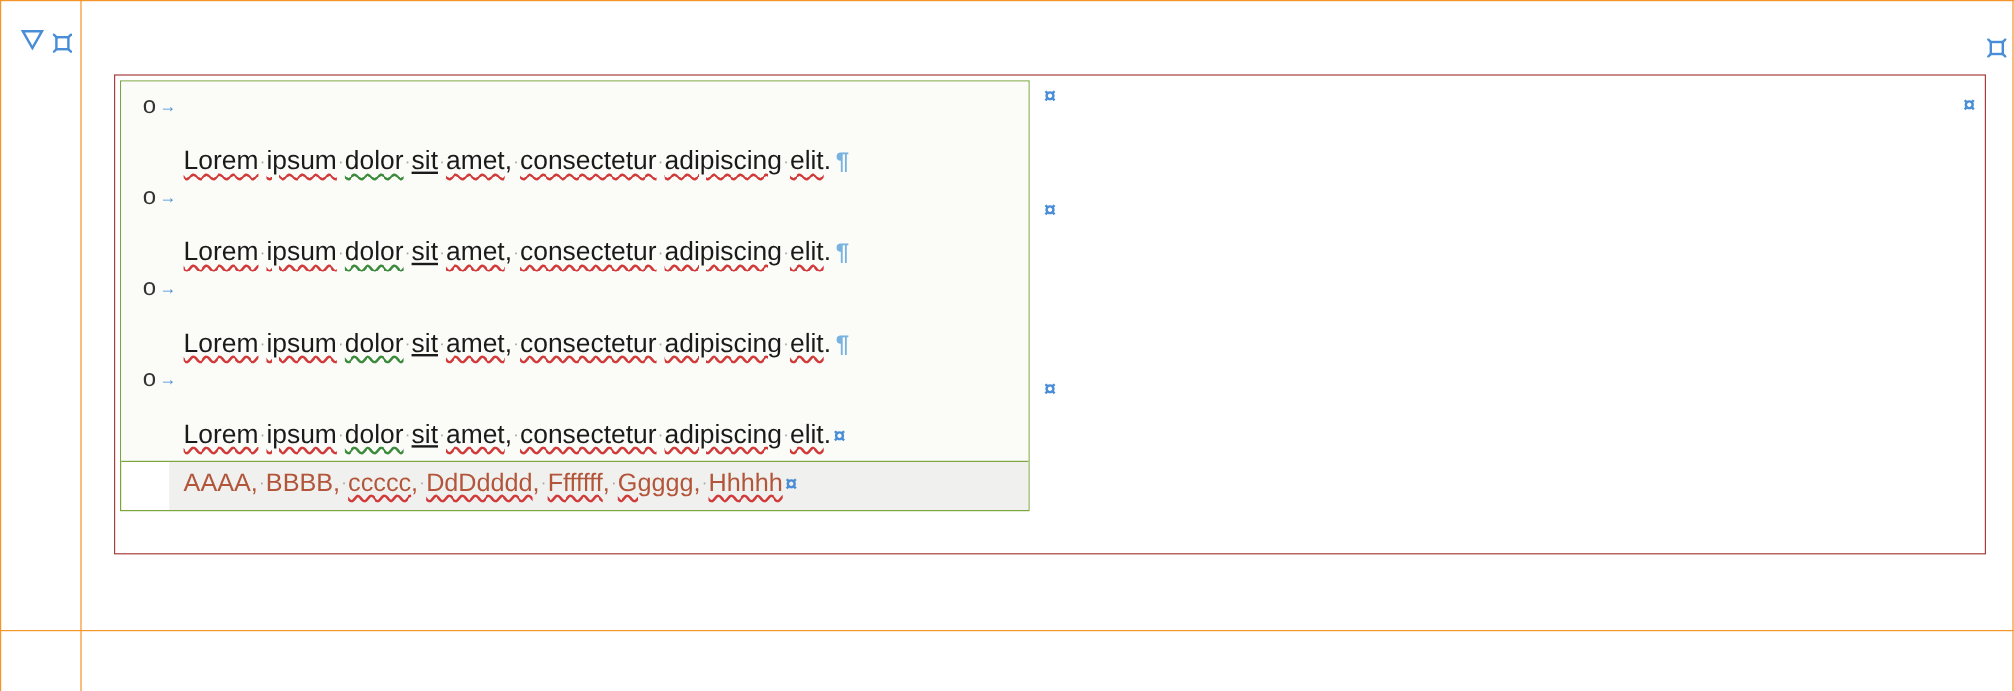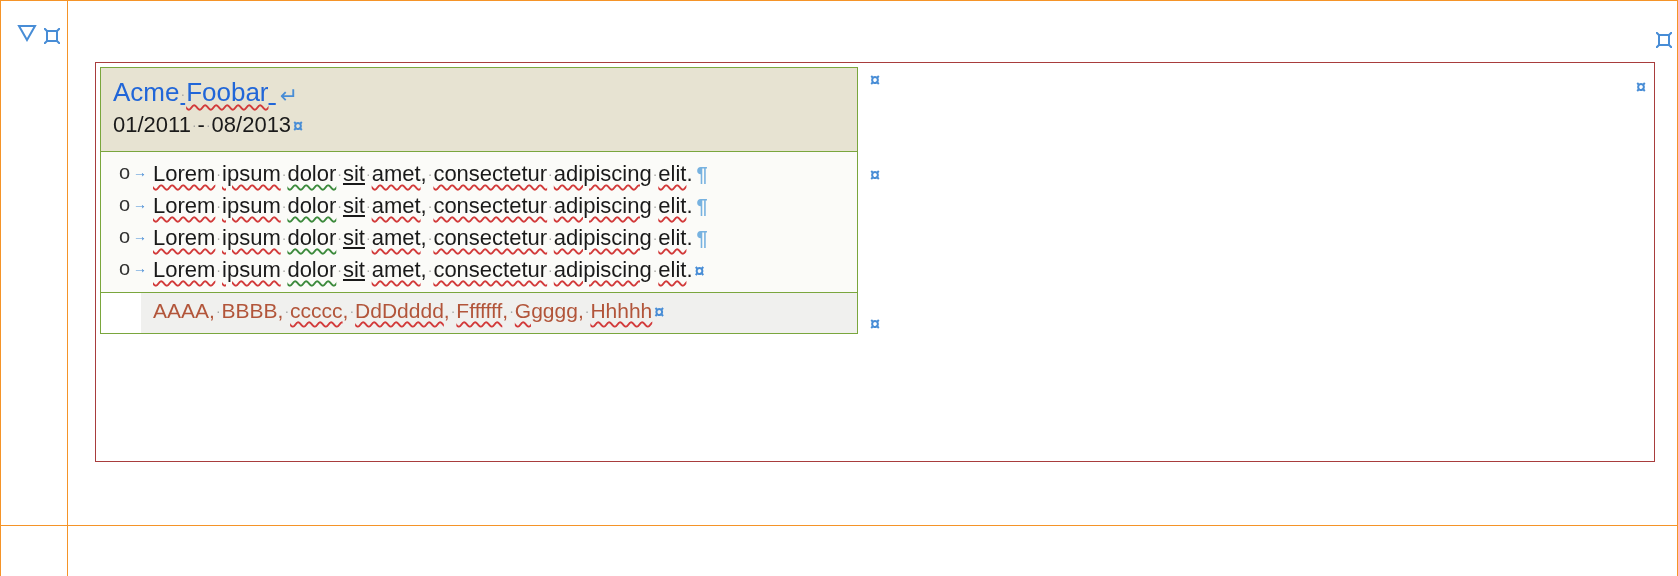--- a/index.html
+++ b/index.html
@@ -144,20 +144,21 @@
     text-decoration-color: var(--spell-red);
     text-decoration-thickness: 1.5px;
     text-underline-offset: 3px;
   }
   .sq-green {
     text-decoration-line: underline;
     text-decoration-style: wavy;
     text-decoration-color: var(--spell-green);
     text-decoration-thickness: 1.5px;
     text-underline-offset: 3px;
+    margin-top: 44px;
   }
 
   
   .outer-col2-marks {
     position: absolute;
     left: 770px;
     top: 3px;
   }
   .outer-col2-marks .cell-marker { display:block; margin: 10px 0 0 4px; }
   .outer-col2-end {
@@ -198,26 +199,20 @@
     <line x1="16" y1="0" x2="12" y2="4" stroke="#488dd6" stroke-width="2"></line>
     <line x1="0" y1="16" x2="4" y2="12" stroke="#488dd6" stroke-width="2"></line>
     <line x1="16" y1="16" x2="12" y2="12" stroke="#488dd6" stroke-width="2"></line>
   </svg>
 </span>
 
 <div class="outer-table">
 
   <div class="inner-table">
 
-    <div class="inner-row row-header">
-      <span class="link">
-        <span id="company-text"><span class="w">Acme</span><span class="sp">·</span><span class="w sq-red">Foobar</span></span>
-      </span><span class="return-mark">↵</span><br>
-      <span class="date" id="date-text"><span class="w">01/2011</span><span class="sp">·</span>-<span class="sp">·</span><span class="w">08/2013</span></span><span class="cell-marker">¤</span>
-    </div>
 
     <div class="inner-row row-body">
       <ul class="bullets" id="bullet-list">
           <li><span class="tab-arrow">→</span><span class="w sq-red">Lorem</span><span class="sp">·</span><span class="w sq-red">ipsum</span><span class="sp">·</span><span class="w sq-green">dolor</span><span class="sp">·</span><span class="w" style="text-decoration: underline;">sit</span><span class="sp">·</span><span class="w sq-red">amet</span>,<span class="sp">·</span><span class="w sq-red">consectetur</span><span class="sp">·</span><span class="w sq-red">adipiscing</span><span class="sp">·</span><span class="w sq-red">elit</span>.<span class="para-mark">¶</span></li>
           <li><span class="tab-arrow">→</span><span class="w sq-red">Lorem</span><span class="sp">·</span><span class="w sq-red">ipsum</span><span class="sp">·</span><span class="w sq-green">dolor</span><span class="sp">·</span><span class="w" style="text-decoration: underline;">sit</span><span class="sp">·</span><span class="w sq-red">amet</span>,<span class="sp">·</span><span class="w sq-red">consectetur</span><span class="sp">·</span><span class="w sq-red">adipiscing</span><span class="sp">·</span><span class="w sq-red">elit</span>.<span class="para-mark">¶</span></li>
           <li><span class="tab-arrow">→</span><span class="w sq-red">Lorem</span><span class="sp">·</span><span class="w sq-red">ipsum</span><span class="sp">·</span><span class="w sq-green">dolor</span><span class="sp">·</span><span class="w" style="text-decoration: underline;">sit</span><span class="sp">·</span><span class="w sq-red">amet</span>,<span class="sp">·</span><span class="w sq-red">consectetur</span><span class="sp">·</span><span class="w sq-red">adipiscing</span><span class="sp">·</span><span class="w sq-red">elit</span>.<span class="para-mark">¶</span></li>
           <li><span class="tab-arrow">→</span><span class="w sq-red">Lorem</span><span class="sp">·</span><span class="w sq-red">ipsum</span><span class="sp">·</span><span class="w sq-green">dolor</span><span class="sp">·</span><span class="w" style="text-decoration: underline;">sit</span><span class="sp">·</span><span class="w sq-red">amet</span>,<span class="sp">·</span><span class="w sq-red">consectetur</span><span class="sp">·</span><span class="w sq-red">adipiscing</span><span class="sp">·</span><span class="w sq-red">elit</span>.<span class="cell-marker">¤</span></li>
         </ul>
     </div>
 

